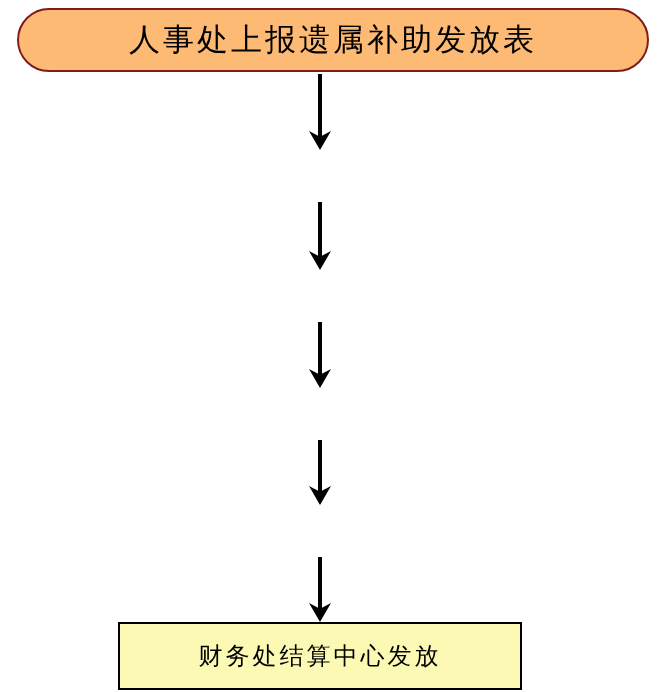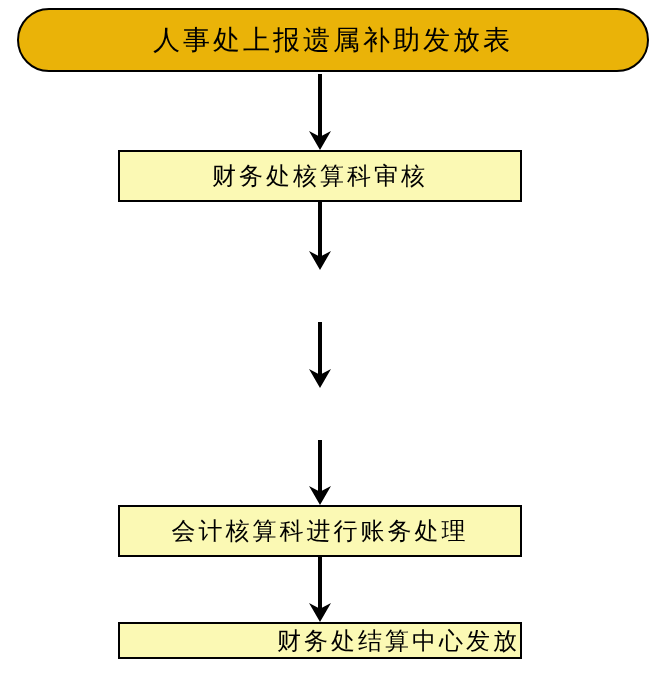--- a/index.html
+++ b/index.html
@@ -22,40 +22,40 @@
     align-items: center;
     justify-content: center;
     color: #000000;
     text-align: center;
   }
   .start-node {
     left: 17px;
     top: 8px;
     width: 632px;
     height: 64px;
-    background: #eab308;
-    border: 2px solid #000000;
+    background: #fdba74;
+    border: 2px solid #7f1d1d;
     border-radius: 32px;
-    font-size: 27px;
+    font-size: 31px;
     letter-spacing: 3px;
   }
   .process-node {
     left: 118px;
     width: 404px;
     height: 52px;
     background: #FBF9B4;
     border: 2px solid #000000;
     font-size: 24px;
     letter-spacing: 3px;
   }
   .step-1 { top: 150px; }
   .step-2 { top: 270px; }
   .step-3 { top: 388px; }
   .step-4 { top: 505px; }
-  .step-5 { top: 622px; height: 37px; justify-content: flex-end; }
+  .step-5 { top: 622px; height: 68px; }
 
   .arrow {
     position: absolute;
     left: 308px;
     width: 24px;
   }
   .arrow .stem {
     position: absolute;
     left: 10px;
     top: 0;
@@ -85,44 +85,38 @@
 
   <div class="node start-node">
     <span>人事处上报遗属补助发放表</span>
   </div>
 
   <div class="arrow arrow-1">
     <div class="stem"></div>
     <div class="head"></div>
   </div>
 
-  <div class="node process-node step-1">
-    <span>财务处核算科审核</span>
-  </div>
 
   <div class="arrow arrow-2">
     <div class="stem"></div>
     <div class="head"></div>
   </div>
 
 
   <div class="arrow arrow-3">
     <div class="stem"></div>
     <div class="head"></div>
   </div>
 
 
   <div class="arrow arrow-4">
     <div class="stem"></div>
     <div class="head"></div>
   </div>
 
-  <div class="node process-node step-4">
-    <span>会计核算科进行账务处理</span>
-  </div>
 
   <div class="arrow arrow-5">
     <div class="stem"></div>
     <div class="head"></div>
   </div>
 
   <div class="node process-node step-5">
     <span>财务处结算中心发放</span>
   </div>
 

